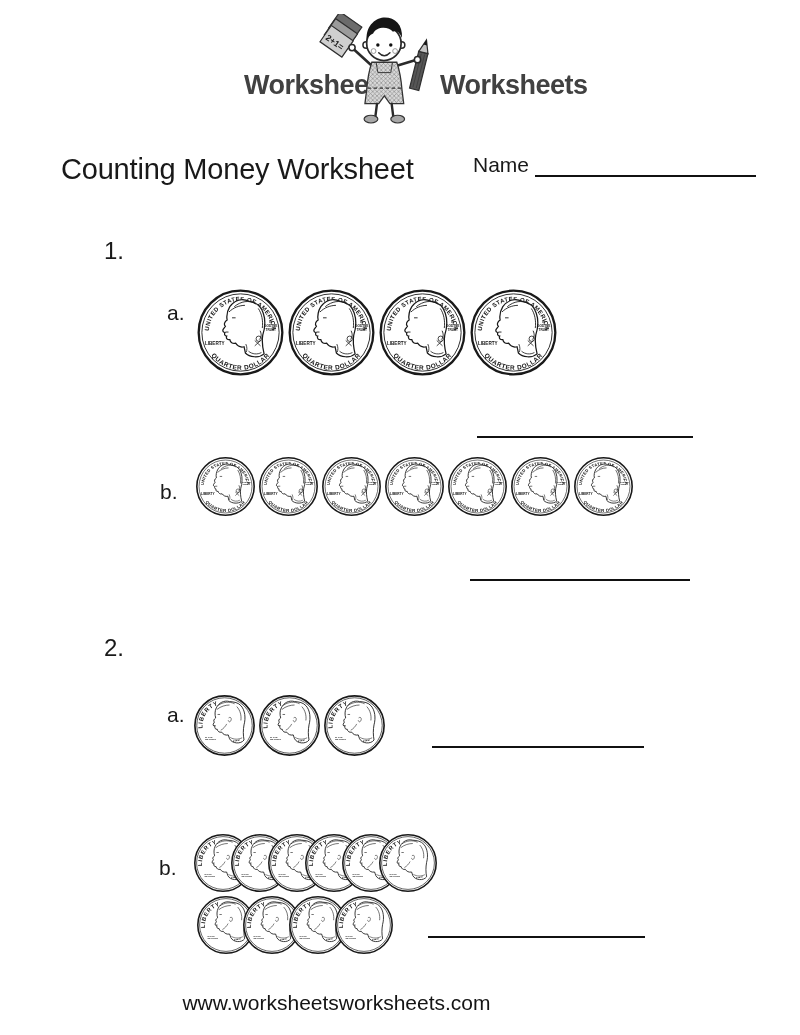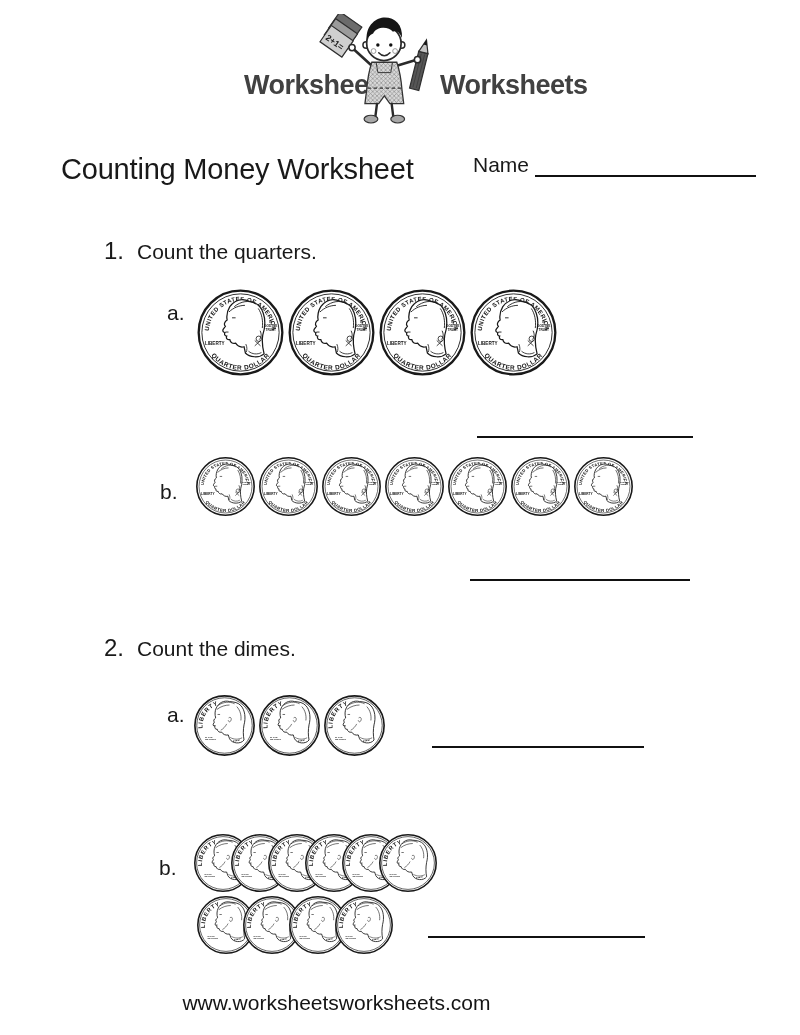--- a/index.html
+++ b/index.html
@@ -88,21 +88,20 @@
   </div>
 
   <div class="abs title">Counting Money Worksheet</div>
   <div class="abs name-row">
     <span class="name-label">Name</span>
     <span class="name-line"></span>
   </div>
 
   <div class="abs qheader" style="left:104px;top:237px;">
     <span class="qnum">1.</span>
-    <span class="qprompt">Count the quarters.</span>
   </div>
 
   <div class="abs plabel" style="left:167px;top:301px;">a.</div>
   <div class="abs" style="left:196px;top:288px;">
       <div class="coin-line">
         <span class="coin" style="width: 89px; height: 89px;"><svg viewBox="0 0 100 100" width="89" height="89">
   <circle cx="50" cy="50" r="47" fill="#fff" stroke="#191919" stroke-width="2.6"></circle>
   <circle cx="50" cy="50" r="43.4" fill="none" stroke="#191919" stroke-width="1"></circle>
   <path id="qtA" d="M16.6,62.1 A35.5,35.5 0 1 1 83.4,62.1" fill="none"></path>
   <path id="qtB" d="M9.5,61 A42,42 0 0 0 90.5,61" fill="none"></path>
@@ -305,21 +304,20 @@
   <path d="M66,59 L72.5,65 M72.5,59 L66,65" stroke="#191919" stroke-width="0.9"></path>
   <path d="M40.5,33.5 L44.5,33.5 M33,49.5 L36.5,49.5" stroke="#191919" stroke-width="1"></path>
   <path d="M56,63 C57.5,66.5 57.5,69.5 56.5,72 M59,71 C63,74.5 69,75 73.5,72.5" fill="none" stroke="#191919" stroke-width="0.9"></path>
   </svg></span>
       </div>
     </div>
   <div class="abs ans-line" style="left:470px;top:579px;width:220px;"></div>
 
   <div class="abs qheader" style="left:104px;top:634px;">
     <span class="qnum">2.</span>
-    <span class="qprompt">Count the dimes.</span>
   </div>
 
   <div class="abs plabel" style="left:167px;top:703px;">a.</div>
   <div class="abs" style="left:193px;top:694px;">
       <div class="coin-line">
         <span class="coin" style="width: 63px; height: 63px;"><svg viewBox="0 0 100 100" width="63" height="63">
   <circle cx="50" cy="50" r="47" fill="#fff" stroke="#191919" stroke-width="2.6"></circle>
   <circle cx="50" cy="50" r="44" fill="none" stroke="#191919" stroke-width="1.1"></circle>
   <path id="dmL" d="M15.5,56 A34,34 0 0 1 47,16.5" fill="none"></path>
   <text font-size="9.5" font-family="Liberation Sans, sans-serif" font-weight="bold" fill="#151515" letter-spacing="1.2"><textPath href="#dmL" startOffset="2%">LIBERTY</textPath></text>

